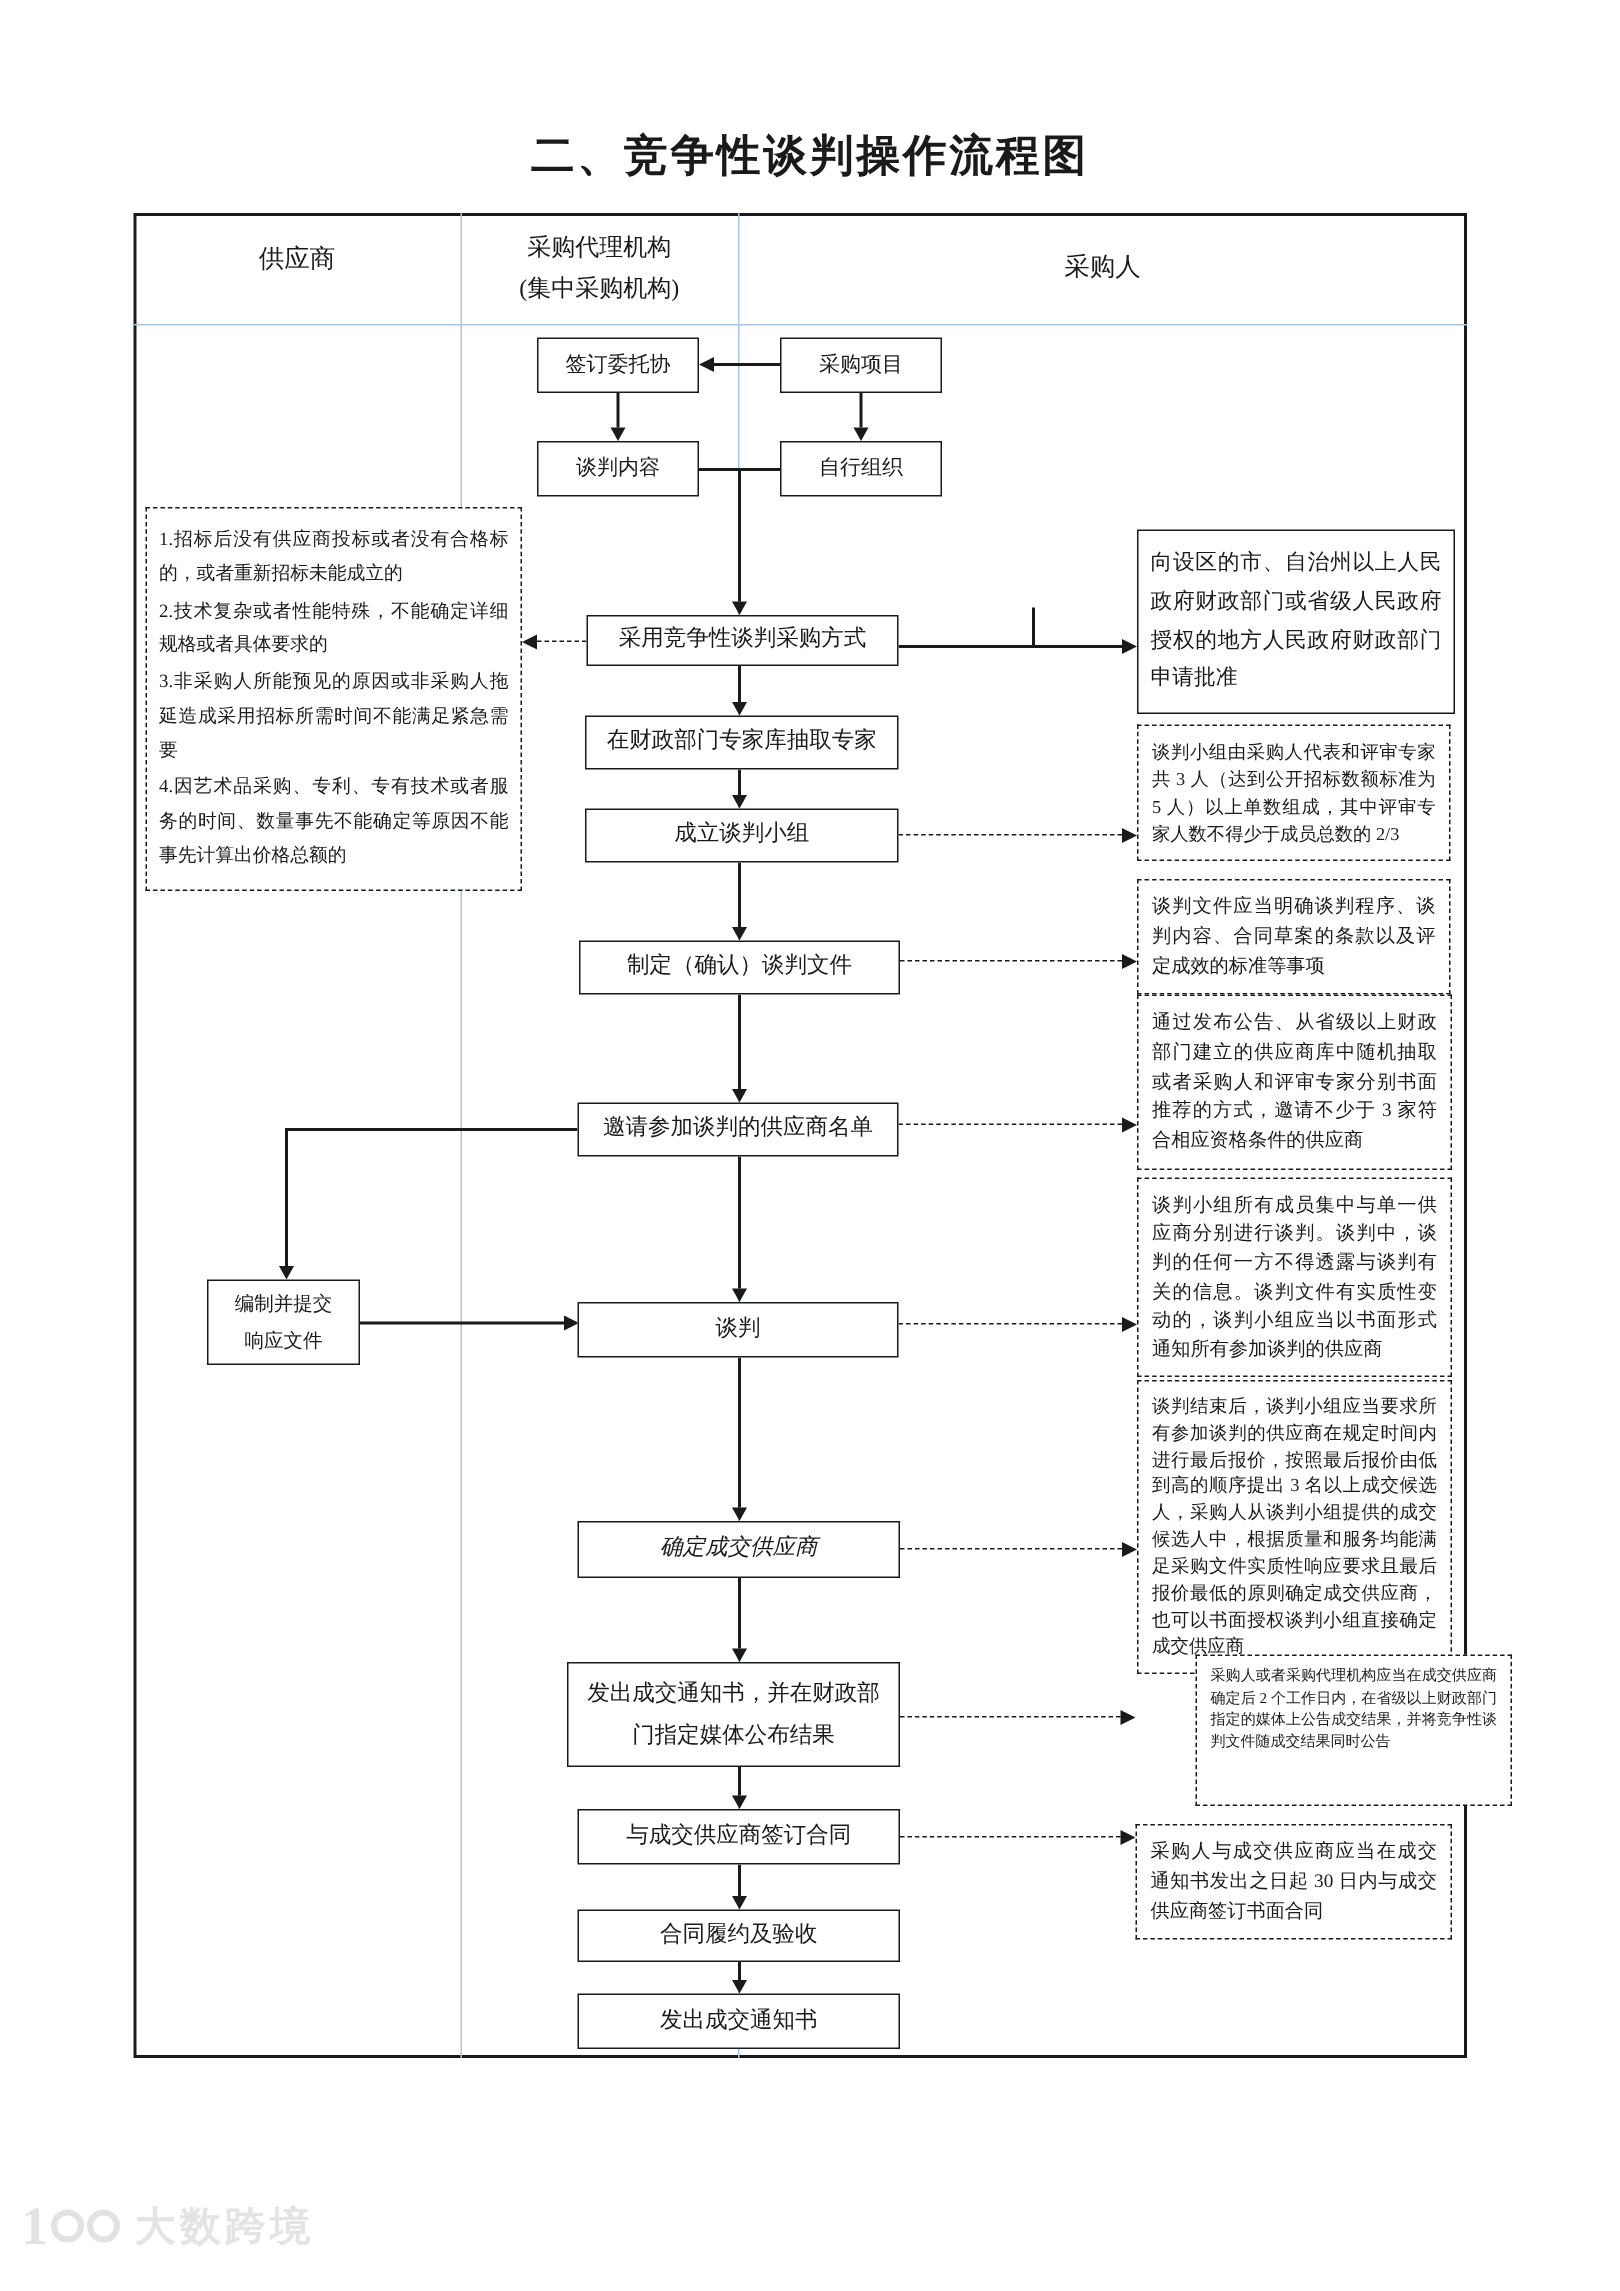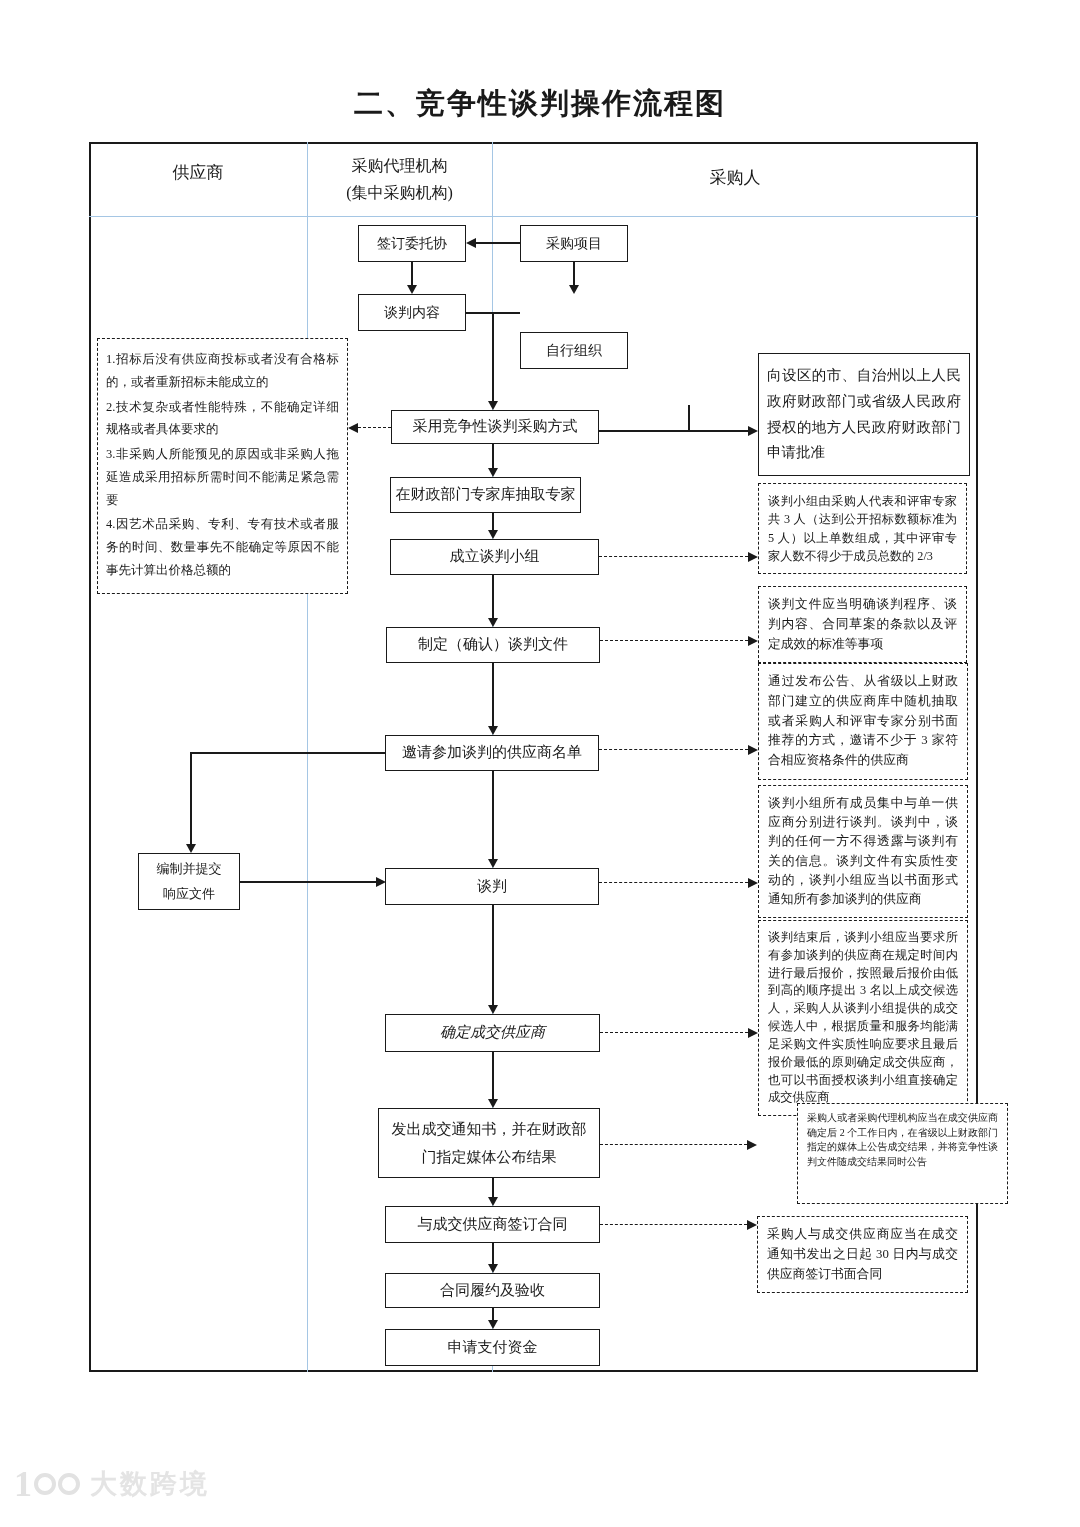--- a/index.html
+++ b/index.html
@@ -48,33 +48,33 @@
   <div class="lane-label" style="left:89px;top:161px;width:218px;">供应商</div>
   <div class="lane-label" style="left:307px;top:152px;width:185px;line-height:1.7;font-size:16px;">
     <div>采购代理机构</div>
     <div>(集中采购机构)</div>
   </div>
   <div class="lane-label" style="left:492px;top:166px;width:486px;">采购人</div>
 
   <div class="node" style="left:358px;top:225px;width:108px;height:37px;font-size:14px;">签订委托协</div>
   <div class="node" style="left:520px;top:225px;width:108px;height:37px;font-size:14px;">采购项目</div>
   <div class="node" style="left:358px;top:294px;width:108px;height:37px;font-size:14px;">谈判内容</div>
-  <div class="node" style="left:520px;top:294px;width:108px;height:37px;font-size:14px;margin-top:38px;">自行组织</div>
+  <div class="node" style="left:520px;top:294px;width:108px;height:37px;font-size:14px;">自行组织</div>
   <div class="node" style="left:391px;top:410px;width:208px;height:34px;">采用竞争性谈判采购方式</div>
-  <div class="node" style="left:390px;top:477px;width:191px;height:36px;">在财政部门专家库抽取专家</div>
+  <div class="node" style="left:390px;top:477px;width:209px;height:36px;">在财政部门专家库抽取专家</div>
   <div class="node" style="left:390px;top:539px;width:209px;height:36px;">成立谈判小组</div>
   <div class="node" style="left:386px;top:627px;width:214px;height:36px;">制定（确认）谈判文件</div>
   <div class="node" style="left:385px;top:735px;width:214px;height:36px;">邀请参加谈判的供应商名单</div>
   <div class="node" style="left:138px;top:853px;width:102px;height:57px;font-size:13px;line-height:1.9;padding:0 14px;">编制并提交响应文件</div>
-  <div class="node" style="left:385px;top:868px;width:214px;height:37px;">谈判</div>
+  <div class="node" style="left:385px;top:868px;width:214px;height:37px;font-family:Liberation Mono, monospace;">谈判</div>
   <div class="node" style="left:385px;top:1014px;width:215px;height:38px;font-style:italic;">确定成交供应商</div>
   <div class="node" style="left:378px;top:1108px;width:222px;height:70px;line-height:1.9;padding:0 10px;">发出成交通知书，并在财政部门指定媒体公布结果</div>
   <div class="node" style="left:385px;top:1206px;width:215px;height:37px;">与成交供应商签订合同</div>
   <div class="node" style="left:385px;top:1273px;width:215px;height:35px;">合同履约及验收</div>
-  <div class="node" style="left:385px;top:1329px;width:215px;height:37px;">申请支付资金</div>
+  <div class="node" style="left:385px;top:1329px;width:215px;height:37px;">发出成交通知书</div>
 
   <div class="note" style="left:97px;top:338px;width:251px;min-height:238px;font-size:12.5px;line-height:1.82;padding:9px 8px;">
     <div class="reason-item">1.招标后没有供应商投标或者没有合格标的，或者重新招标未能成立的</div>
     <div class="reason-item">2.技术复杂或者性能特殊，不能确定详细规格或者具体要求的</div>
     <div class="reason-item">3.非采购人所能预见的原因或非采购人拖延造成采用招标所需时间不能满足紧急需要</div>
     <div class="reason-item">4.因艺术品采购、专利、专有技术或者服务的时间、数量事先不能确定等原因不能事先计算出价格总额的</div>
   </div>
   <div class="note-solid" style="left:758px;top:353px;width:212px;min-height:107px;">向设区的市、自治州以上人民政府财政部门或省级人民政府授权的地方人民政府财政部门申请批准</div>
   <div class="note" style="left:758px;top:483px;width:209px;min-height:85px;font-size:12.2px;line-height:1.5;">谈判小组由采购人代表和评审专家共 3 人（达到公开招标数额标准为 5 人）以上单数组成，其中评审专家人数不得少于成员总数的 2/3</div>
   <div class="note" style="left:758px;top:586px;width:209px;min-height:69px;">谈判文件应当明确谈判程序、谈判内容、合同草案的条款以及评定成效的标准等事项</div>

